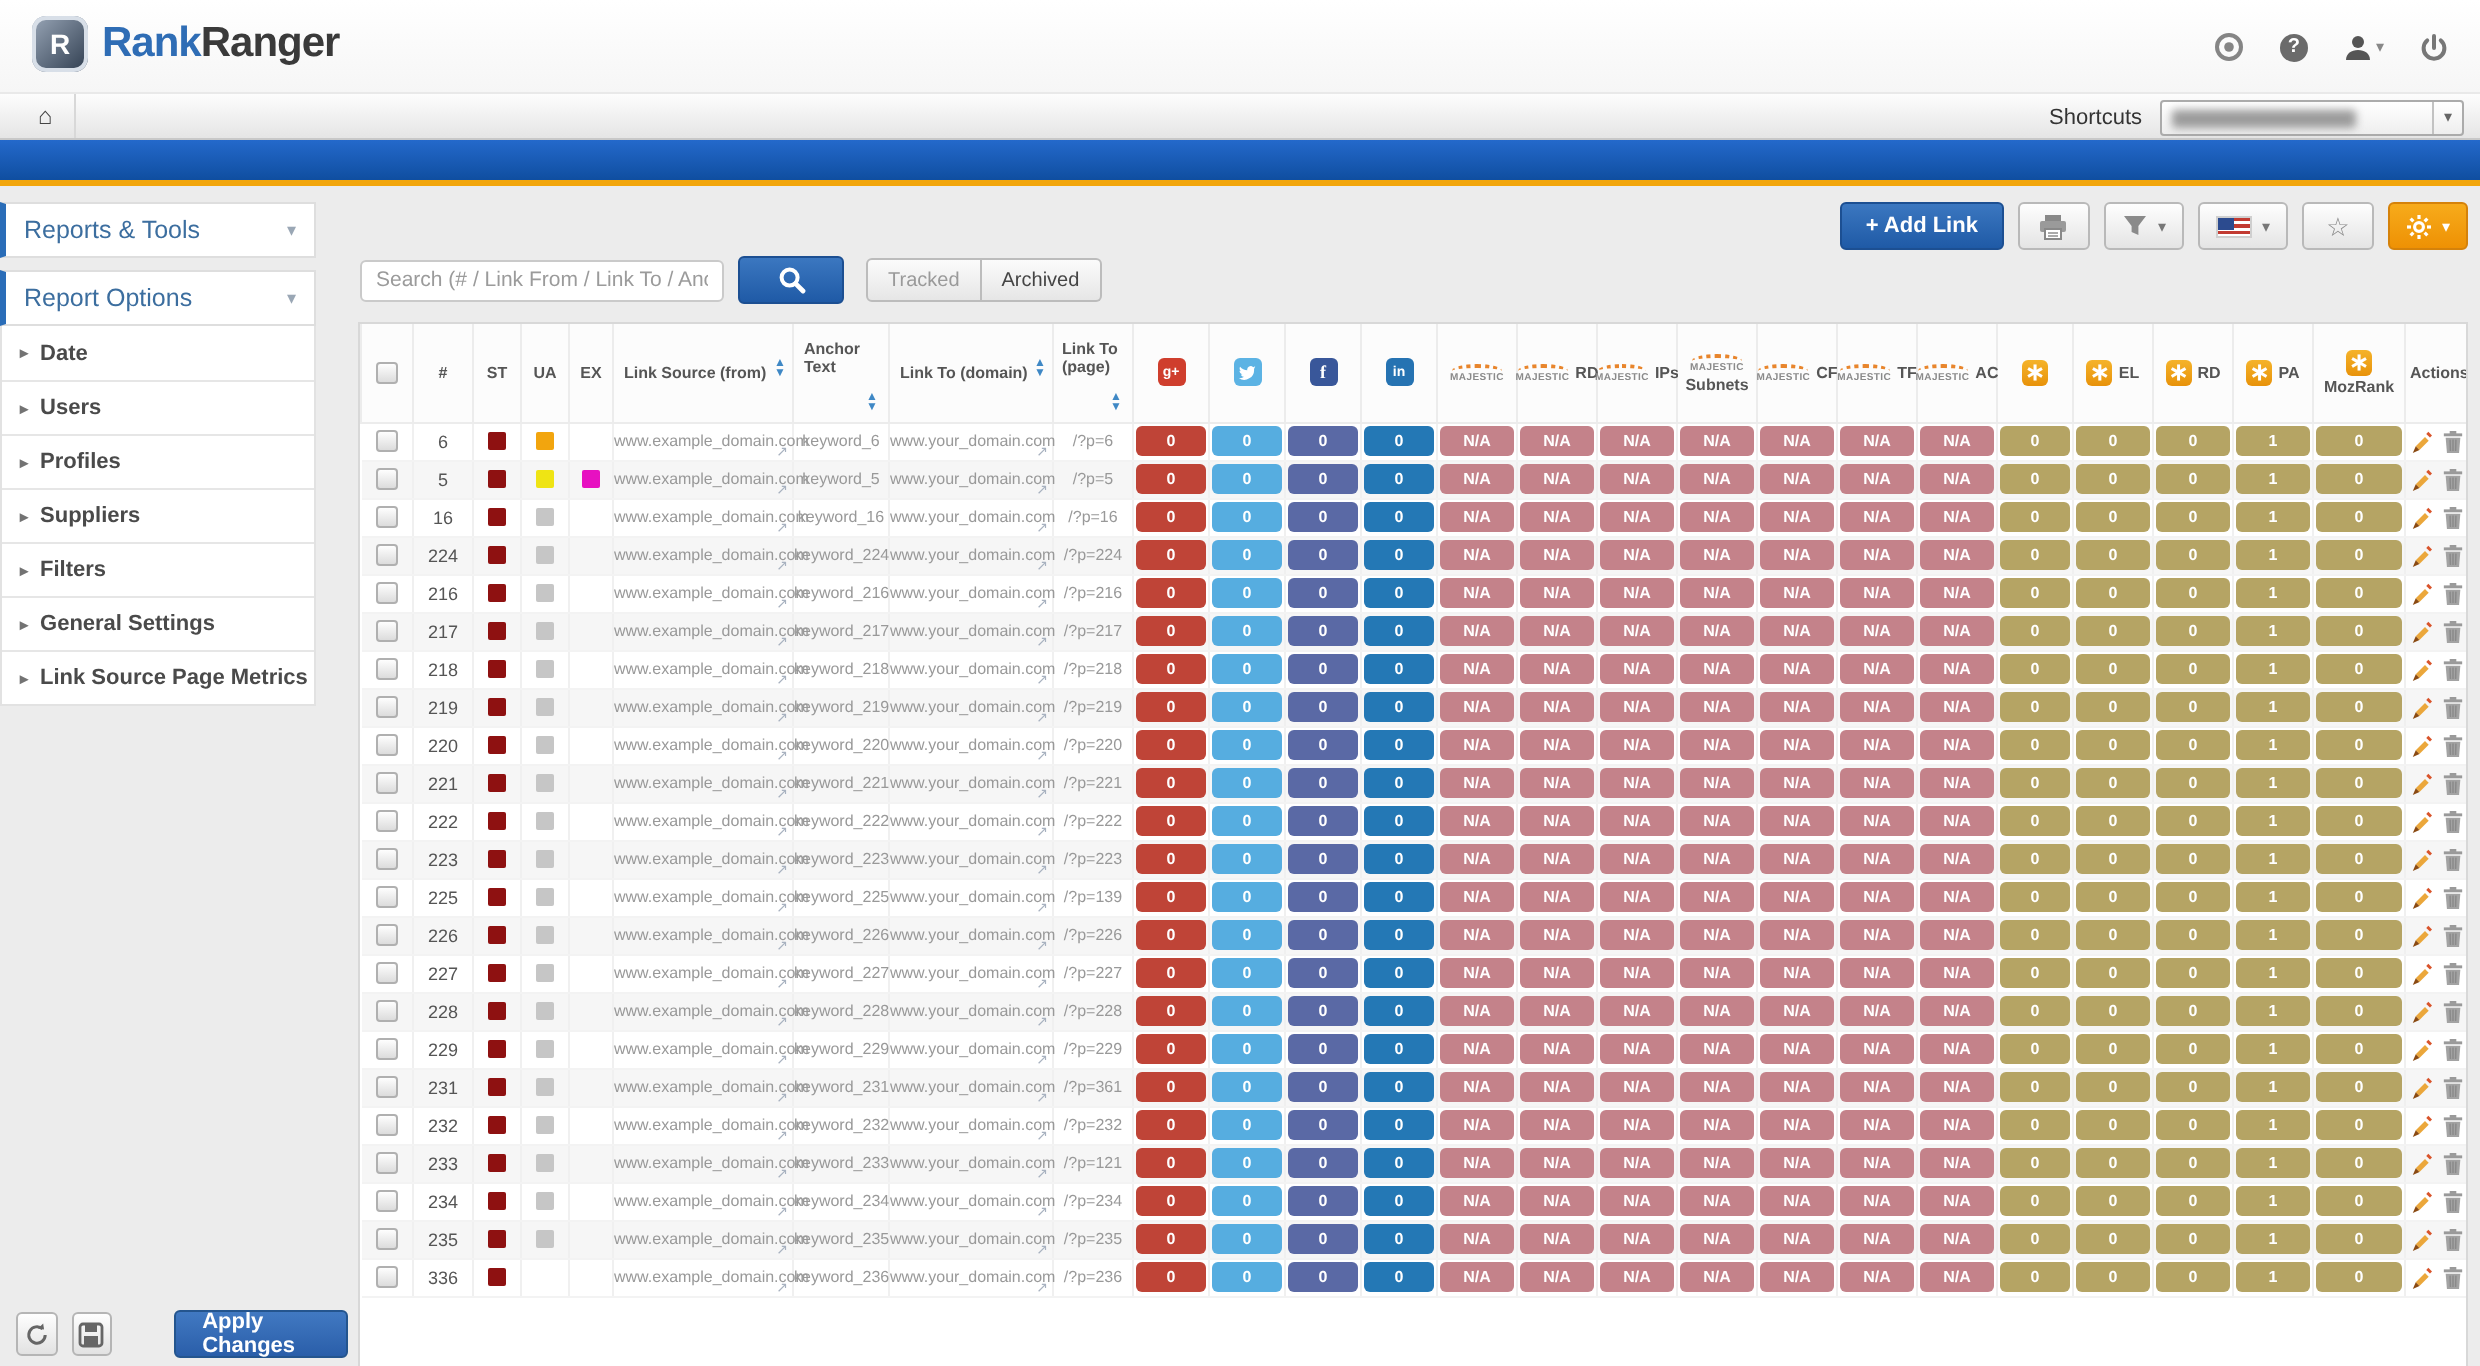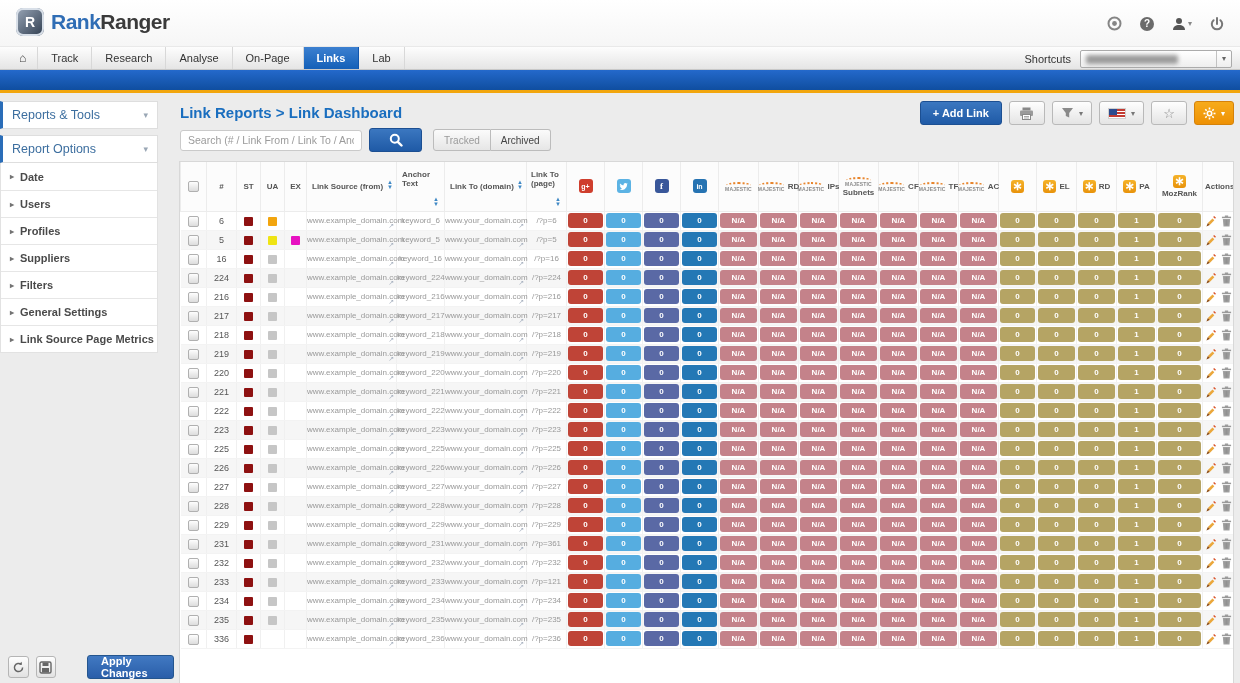--- a/index.html
+++ b/index.html
@@ -162,28 +162,20 @@
       <svg width="14" height="14" viewBox="0 0 14 14">
           <path d="M7 1v6" stroke="#777" stroke-width="2" stroke-linecap="round"></path>
           <path d="M3.6 3.2a5.2 5.2 0 1 0 6.8 0" fill="none" stroke="#777" stroke-width="2" stroke-linecap="round"></path>
         </svg>
     </span>
   </div>
 </div>
 
 <div class="navstrip">
   <div class="tab home"><span>⌂</span></div>
-  <div id="nav-tabs" style="display:flex;">
-      <div class="tab">Track</div>
-      <div class="tab">Research</div>
-      <div class="tab">Analyse</div>
-      <div class="tab">On-Page</div>
-      <div class="tab active">Links</div>
-      <div class="tab">Lab</div>
-    </div>
   <div class="shortcuts">
     <span class="shortcuts-label">Shortcuts</span>
     <span class="shortcuts-select">
       <span class="redacted"></span>
       <span class="select-caret">▾</span>
     </span>
   </div>
 </div>
 
 <div class="bluebar"></div>
@@ -242,21 +234,20 @@
             <rect x="1" y="1" width="11" height="11" rx="1.5" fill="none" stroke="#666" stroke-width="1.4"></rect>
             <rect x="3.5" y="1.5" width="6" height="3.5" fill="#666"></rect>
             <rect x="3" y="7" width="7" height="4.5" fill="#666"></rect>
           </svg>
       </span>
       <span class="apply-btn">Apply Changes</span>
     </div>
   </div>
 
   <div class="main">
-    <div class="breadcrumb">Link Reports &gt; Link Dashboard</div>
 
     <div class="actions-row">
       <span class="add-link">+ Add Link</span>
       <span class="tool-btn">
         <svg width="15" height="13" viewBox="0 0 15 13">
             <rect x="3.5" y="0.5" width="8" height="3" fill="#888"></rect>
             <rect x="1" y="3.5" width="13" height="5.5" rx="1" fill="#9a9a9a"></rect>
             <rect x="3.5" y="7.5" width="8" height="5" fill="#fff" stroke="#888"></rect>
             <line x1="5" y1="9.5" x2="10" y2="9.5" stroke="#aaa"></line>
             <line x1="5" y1="11" x2="10" y2="11" stroke="#aaa"></line>
@@ -1394,21 +1385,21 @@
             </tr>
             <tr>
               <td><span class="cb"></span></td>
               <td class="rownum">225</td>
               <td><span class="sq" style="background:#8e1111"></span></td>
               <td><span class="sq" style="background:#c6c6c6"></span></td>
               <td></td>
               <td class="lnk">www.example_domain.com<span class="ext">↗</span></td>
               <td class="lnk">keyword_225</td>
               <td class="lnk">www.your_domain.com<span class="ext">↗</span></td>
-              <td class="lnk">/?p=225</td>
+              <td class="lnk">/?p=139</td>
               <td>
                 <div class="pill" style="background:#bf4437">0</div>
               </td>
               <td>
                 <div class="pill" style="background:#56ade0">0</div>
               </td>
               <td>
                 <div class="pill" style="background:#5a69a5">0</div>
               </td>
               <td>

